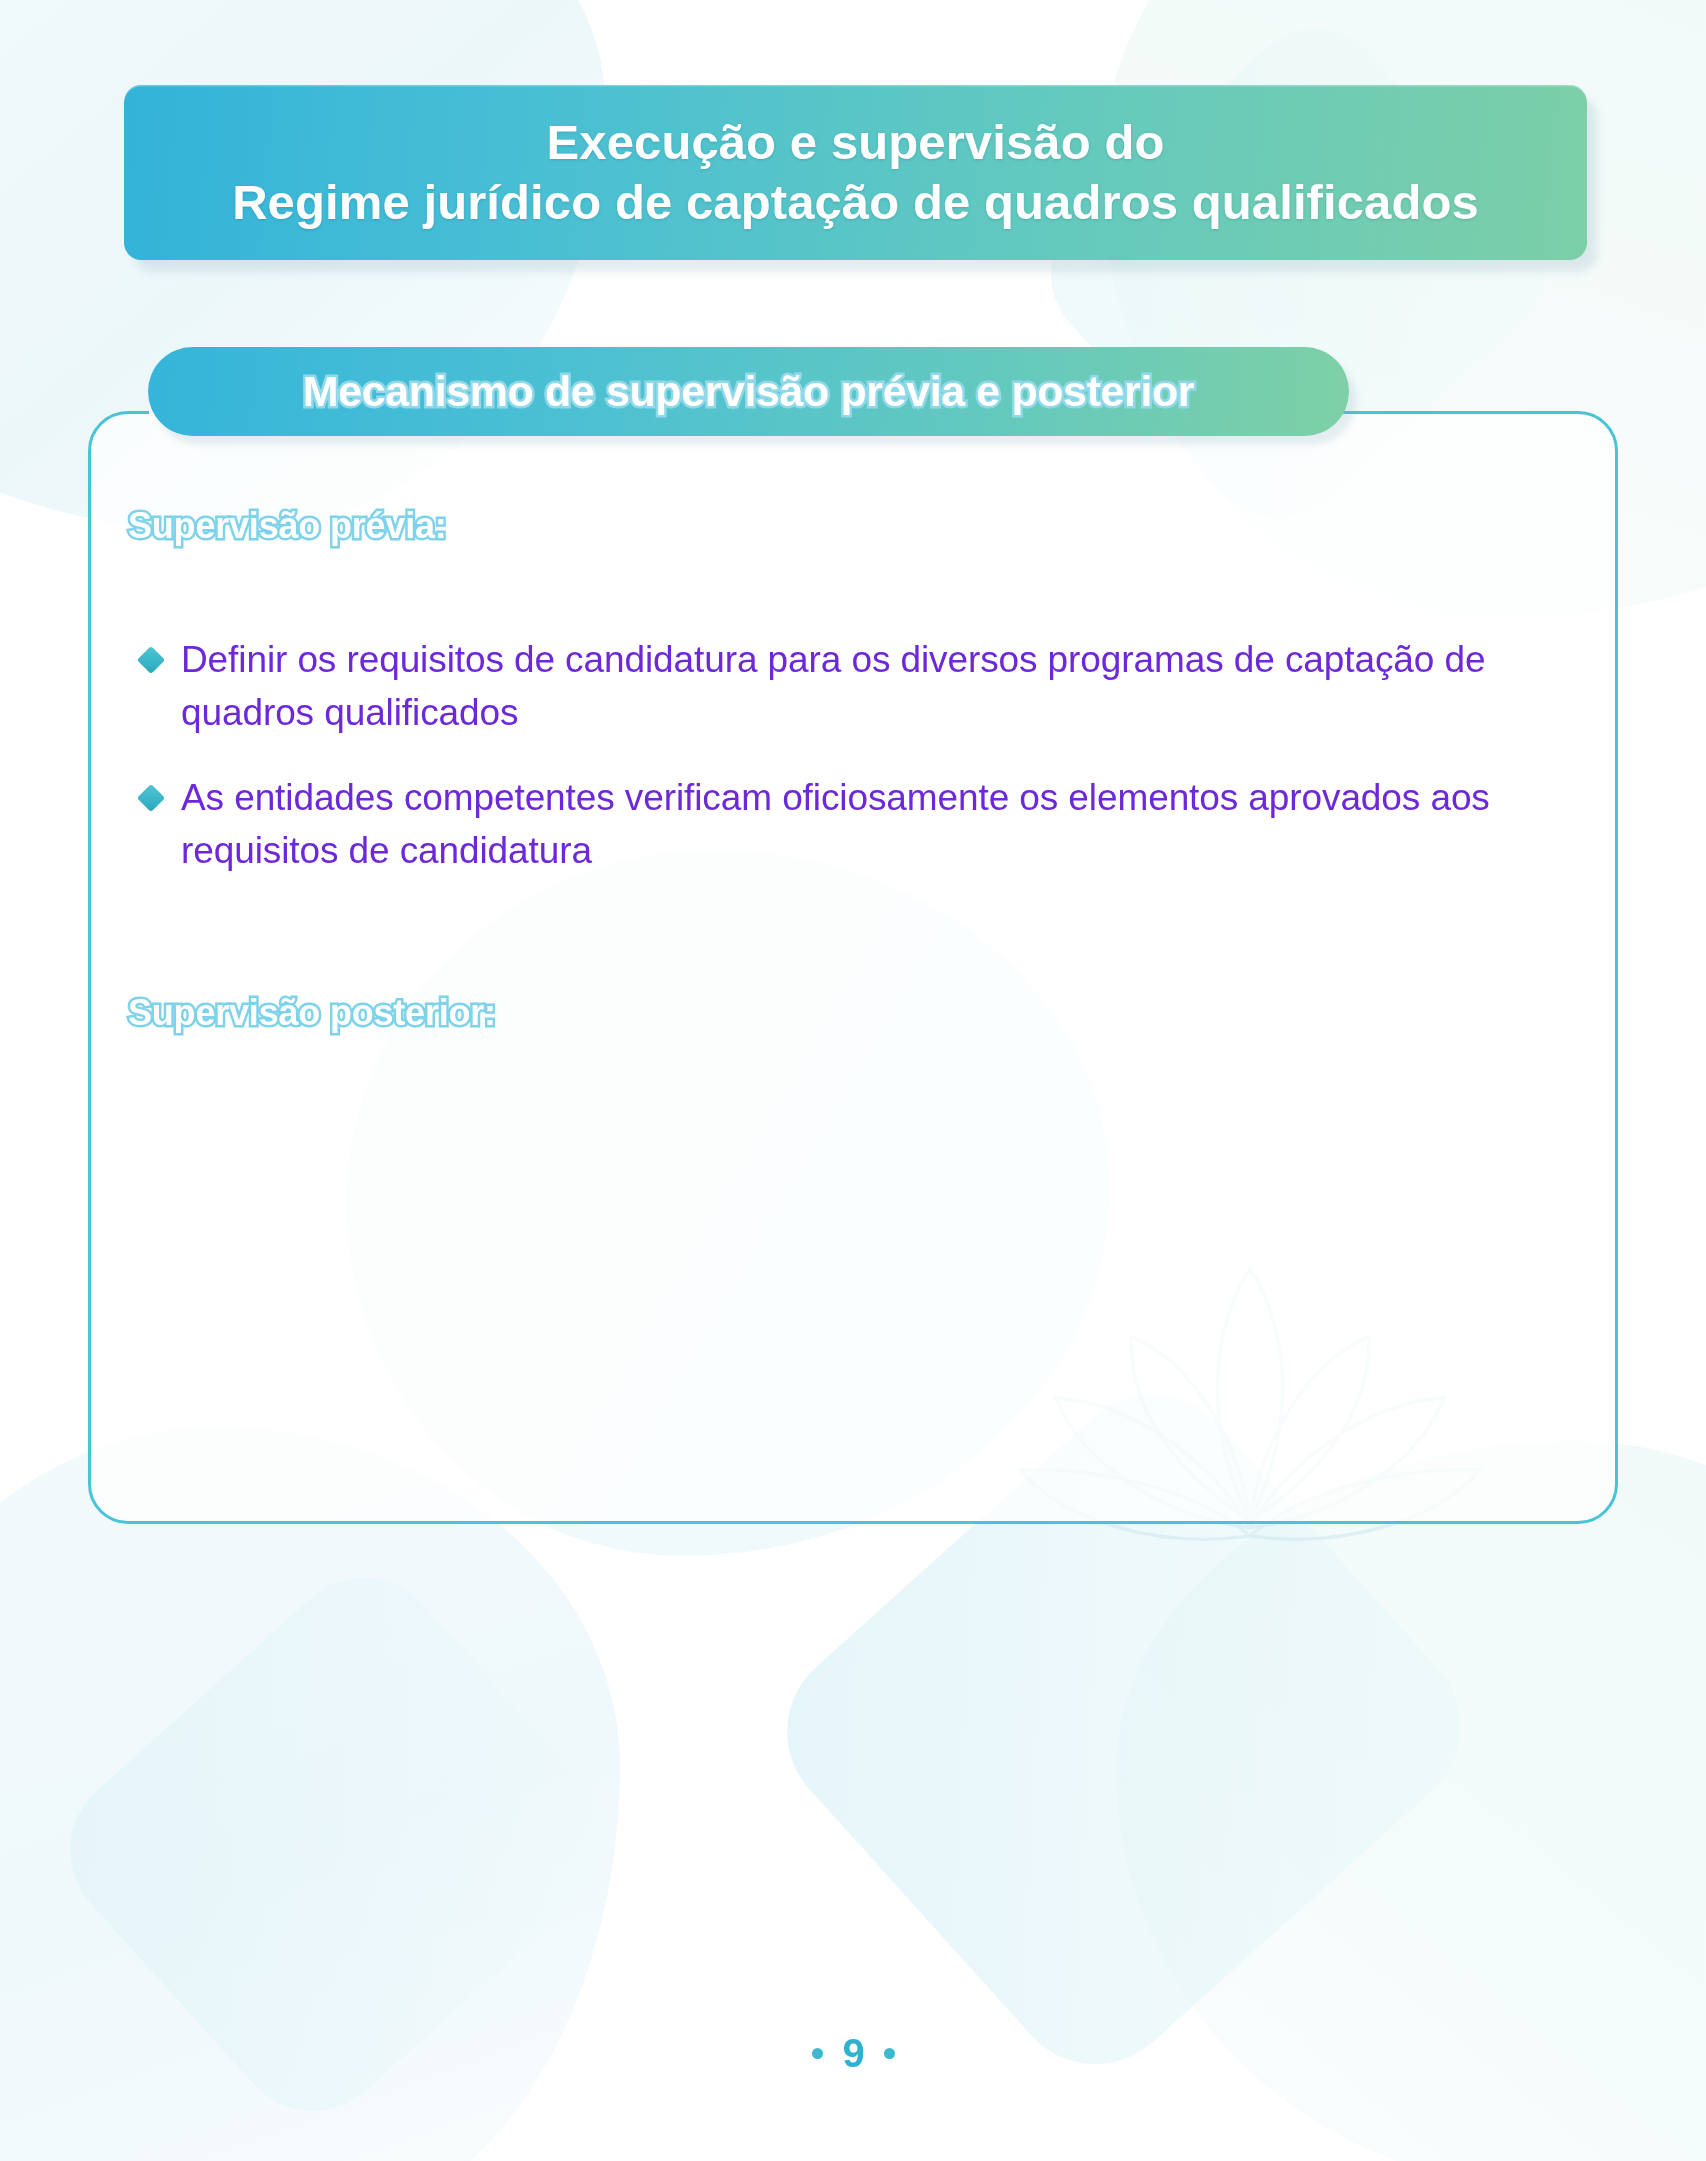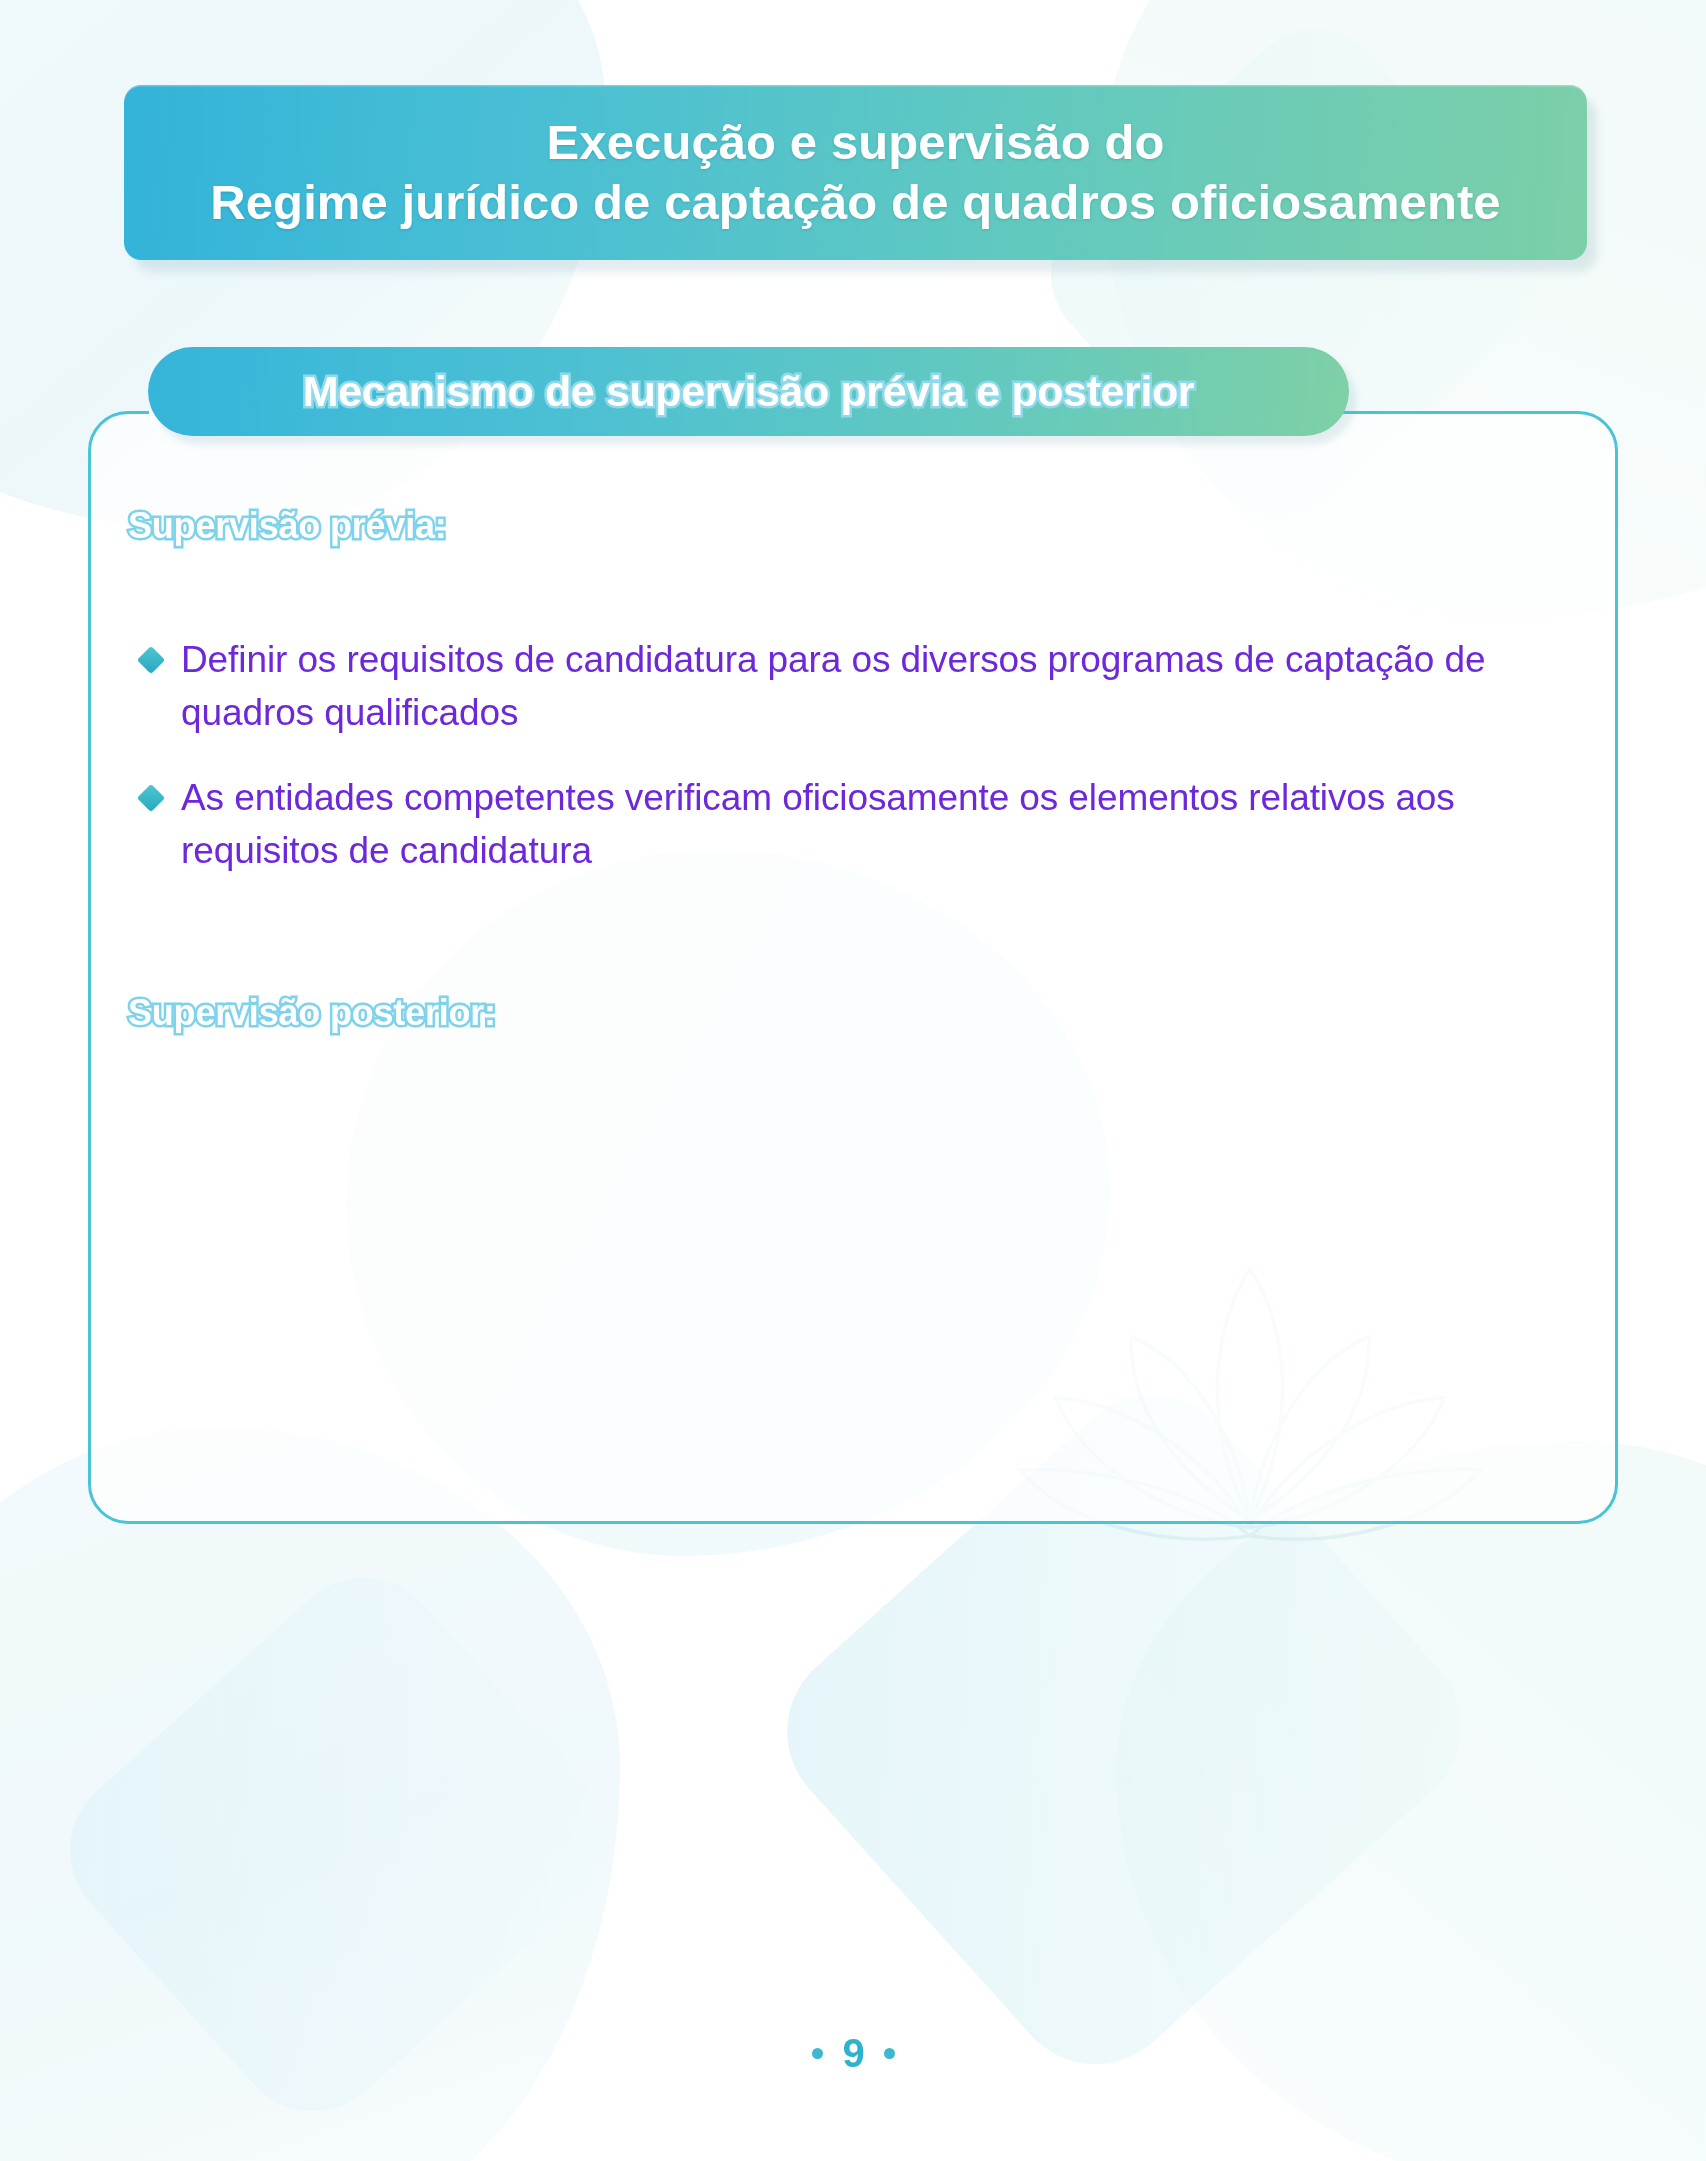--- a/index.html
+++ b/index.html
@@ -290,21 +290,21 @@
     <path d="M380 492 C 510 510, 640 470, 700 400 C 585 395, 450 430, 380 492 Z"></path>
   </svg>
 </div>
 
 <div class="page">
 
   <div class="title-banner-wrap">
     <div class="title-banner-shadow"></div>
     <div class="title-banner">
       <div class="title-line">Execução e supervisão do</div>
-      <div class="title-line">Regime jurídico de captação de quadros oficiosamente</div>
+      <div class="title-line">Regime jurídico de captação de quadros qualificados</div>
     </div>
   </div>
 
   <div class="card">
     <div class="card-notch"></div>
   </div>
 
   <div class="section-pill-wrap">
     <div class="section-pill-shadow"></div>
     <div class="section-pill">
@@ -314,21 +314,21 @@
 
   <div class="subhead subhead-1">Supervisão prévia:</div>
 
   <div class="bullets bl-1">
     <div class="bullet-item">
       <span class="bullet-diamond"></span>
       <span class="bullet-text">Definir os requisitos de candidatura para os diversos programas de captação de quadros qualificados</span>
     </div>
     <div class="bullet-item">
       <span class="bullet-diamond"></span>
-      <span class="bullet-text">As entidades competentes verificam oficiosamente os elementos relativos aos requisitos de candidatura</span>
+      <span class="bullet-text">As entidades competentes verificam oficiosamente os elementos aprovados aos requisitos de candidatura</span>
     </div>
   </div>
 
   <div class="subhead subhead-2">Supervisão posterior:</div>
 
   <div class="bullets bl-2">
   </div>
 
   <div class="page-number">
     <span class="pn-dot"></span>

